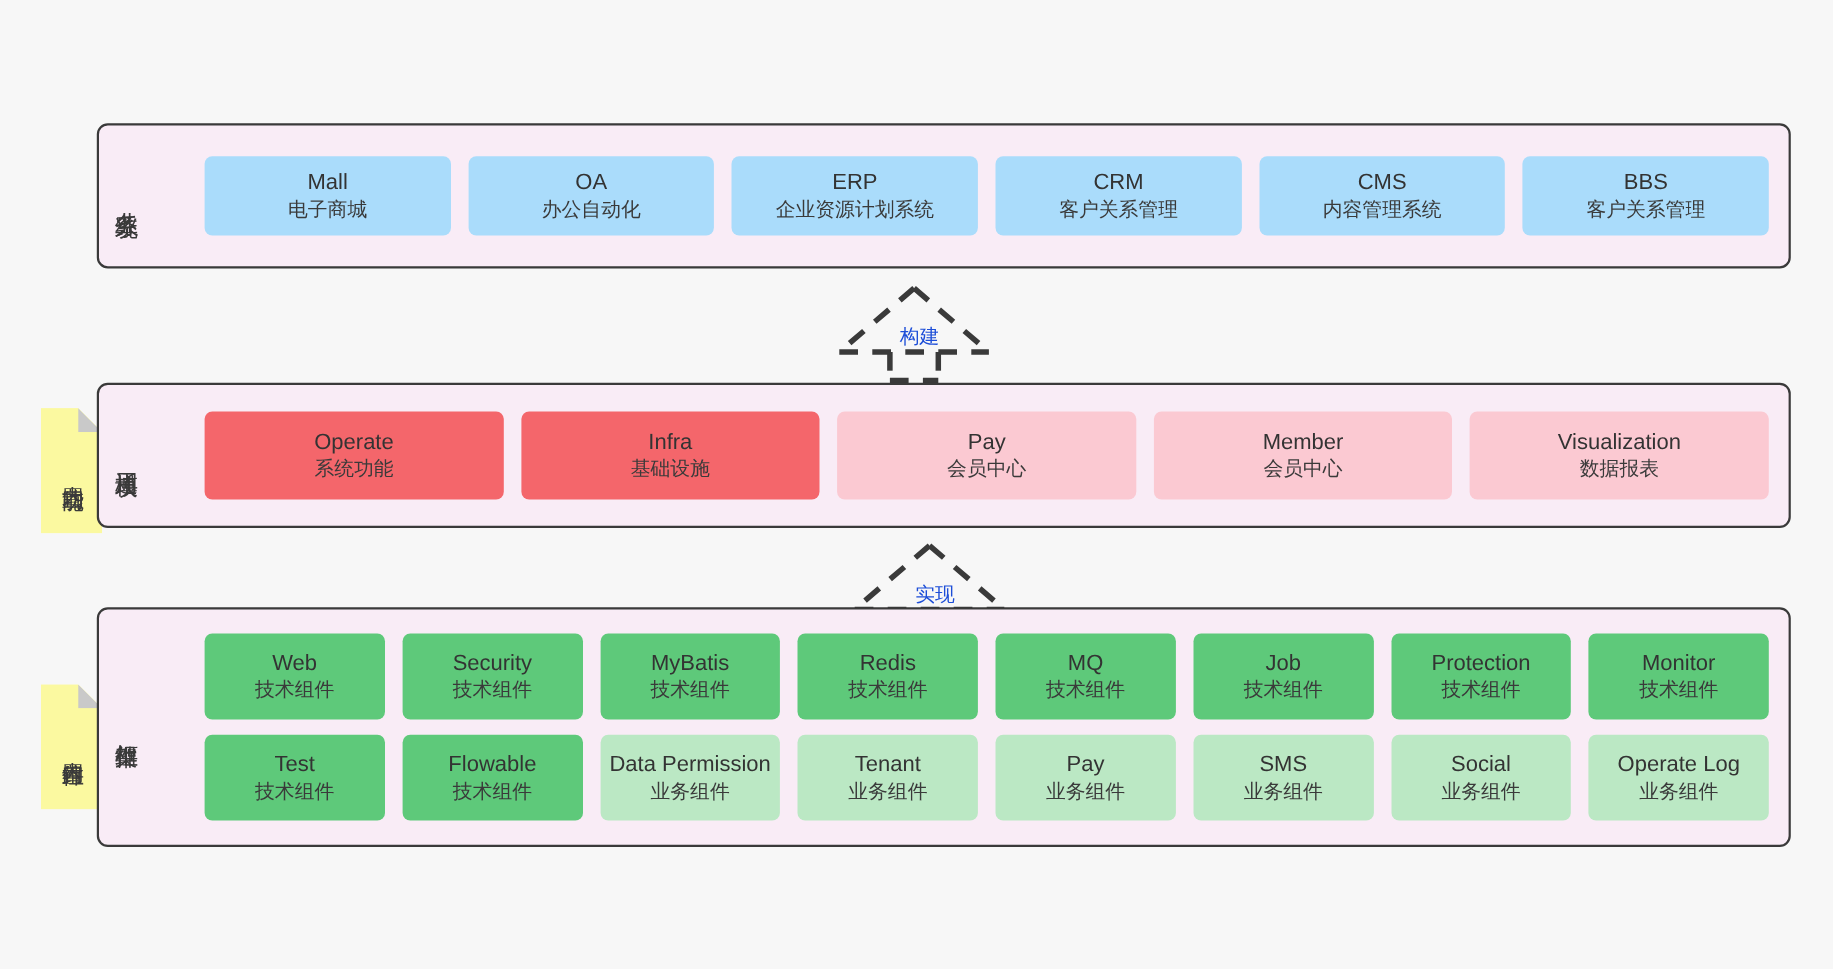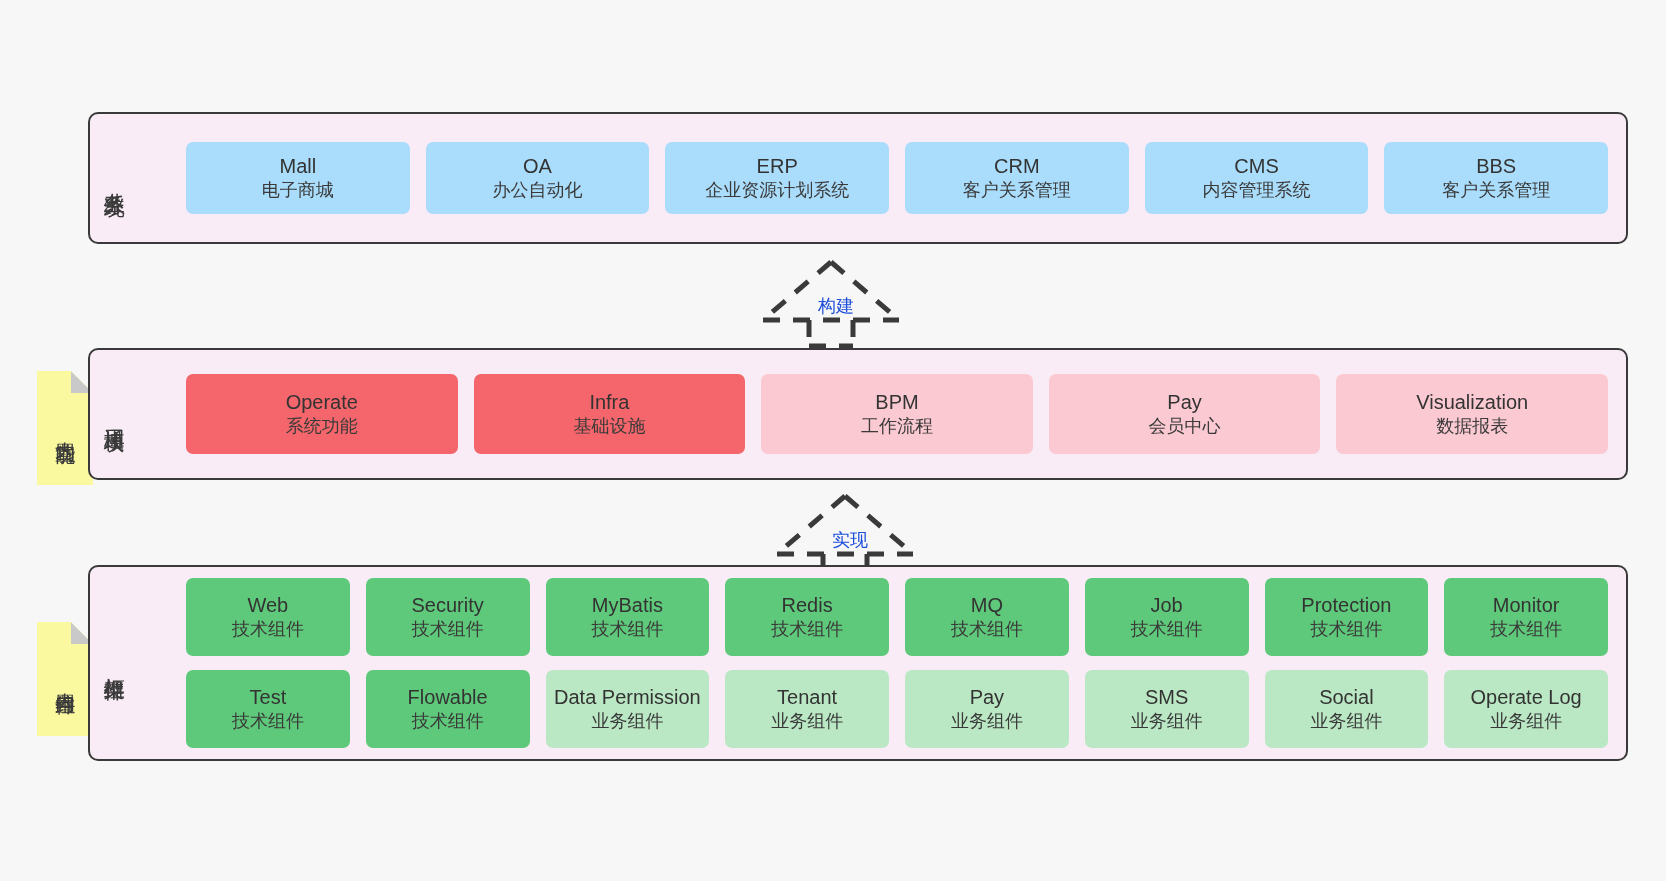--- a/index.html
+++ b/index.html
@@ -73,21 +73,21 @@
   
   .c-blue       {background:#aadcfb;}
   .c-red        {background:#f4666b;}
   .c-pink       {background:#fbc9d2;}
   .c-green      {background:#5ec97a;}
   .c-lightgreen {background:#bbe8c4;}
 
   
   #lane-business{left:88px;  top:112px; width:1540px; height:132px;}
   #lane-common  {left:88px;  top:348px; width:1540px; height:132px;}
-  #lane-frame   {left:88px;  top:565px; width:1540px; height:196px;}
+  #lane-frame   {left:88px;  top:552px; width:1540px; height:218px;}
 
   #lane-business .cell{height:72px;}
   #lane-common .cell{height:80px;}
   #lane-frame .cell{height:78px;}
 
   
   .note{
     position:absolute;
     background:#fbf9a0;
     width:56px;
@@ -191,25 +191,25 @@
       <div class="row">
         <div class="cell c-red">
           <span class="t1">Operate</span>
           <span class="t2">系统功能</span>
         </div>
         <div class="cell c-red">
           <span class="t1">Infra</span>
           <span class="t2">基础设施</span>
         </div>
         <div class="cell c-pink">
-          <span class="t1">BPM</span>
-          <span class="t2">工作流程</span>
+          <span class="t1">Pay</span>
+          <span class="t2">会员中心</span>
         </div>
         <div class="cell c-pink">
-          <span class="t1">Pay</span>
+          <span class="t1">Member</span>
           <span class="t2">会员中心</span>
         </div>
         <div class="cell c-pink">
           <span class="t1">Visualization</span>
           <span class="t2">数据报表</span>
         </div>
       </div>
     </div>
   </div>
 

